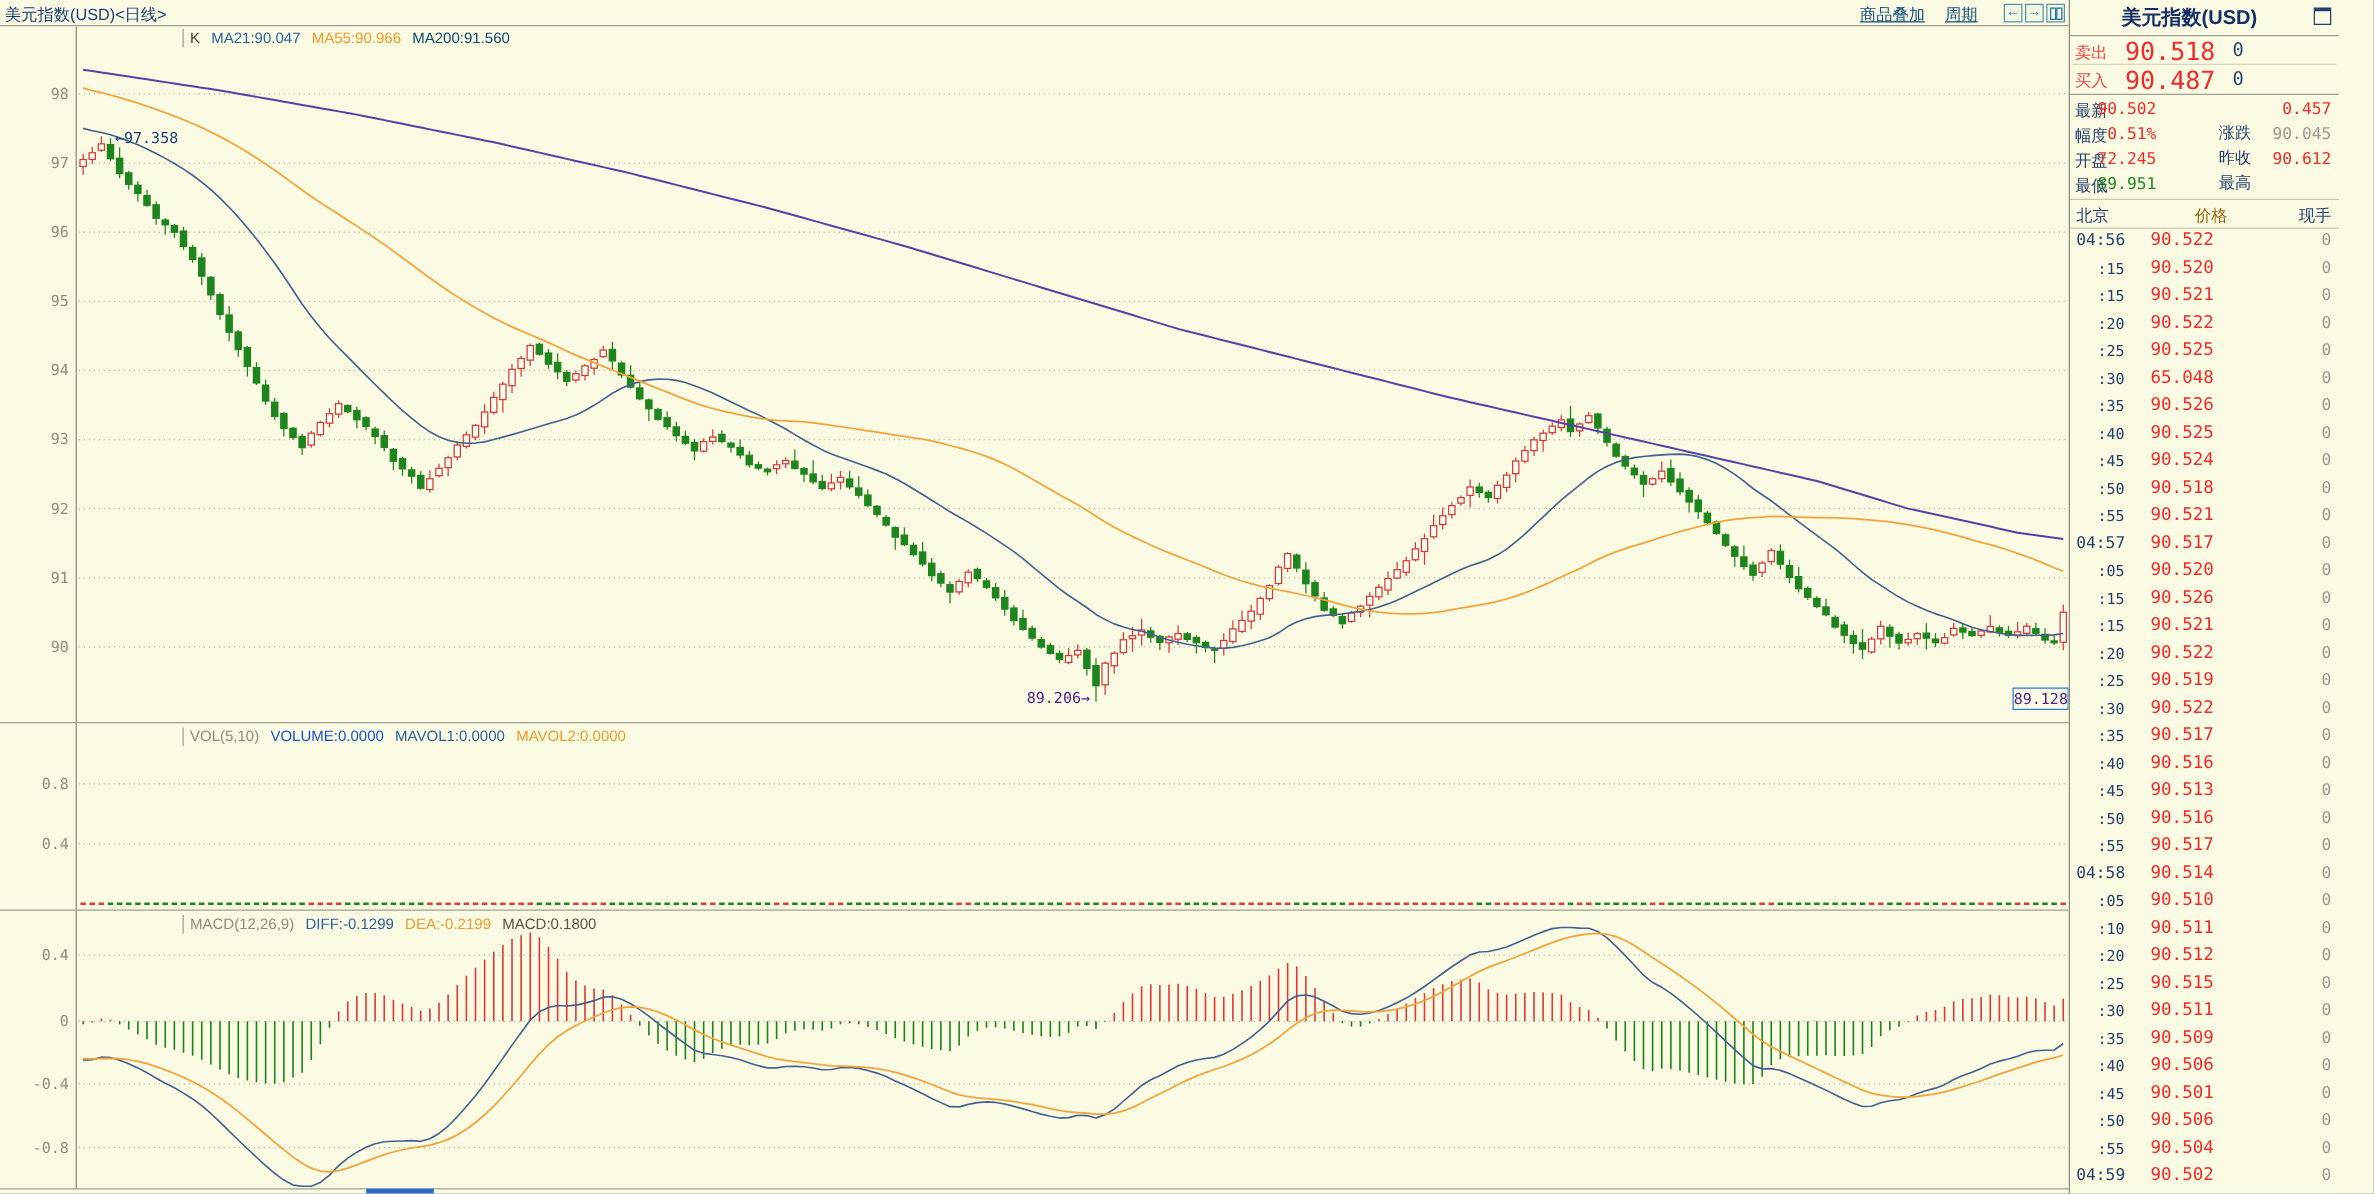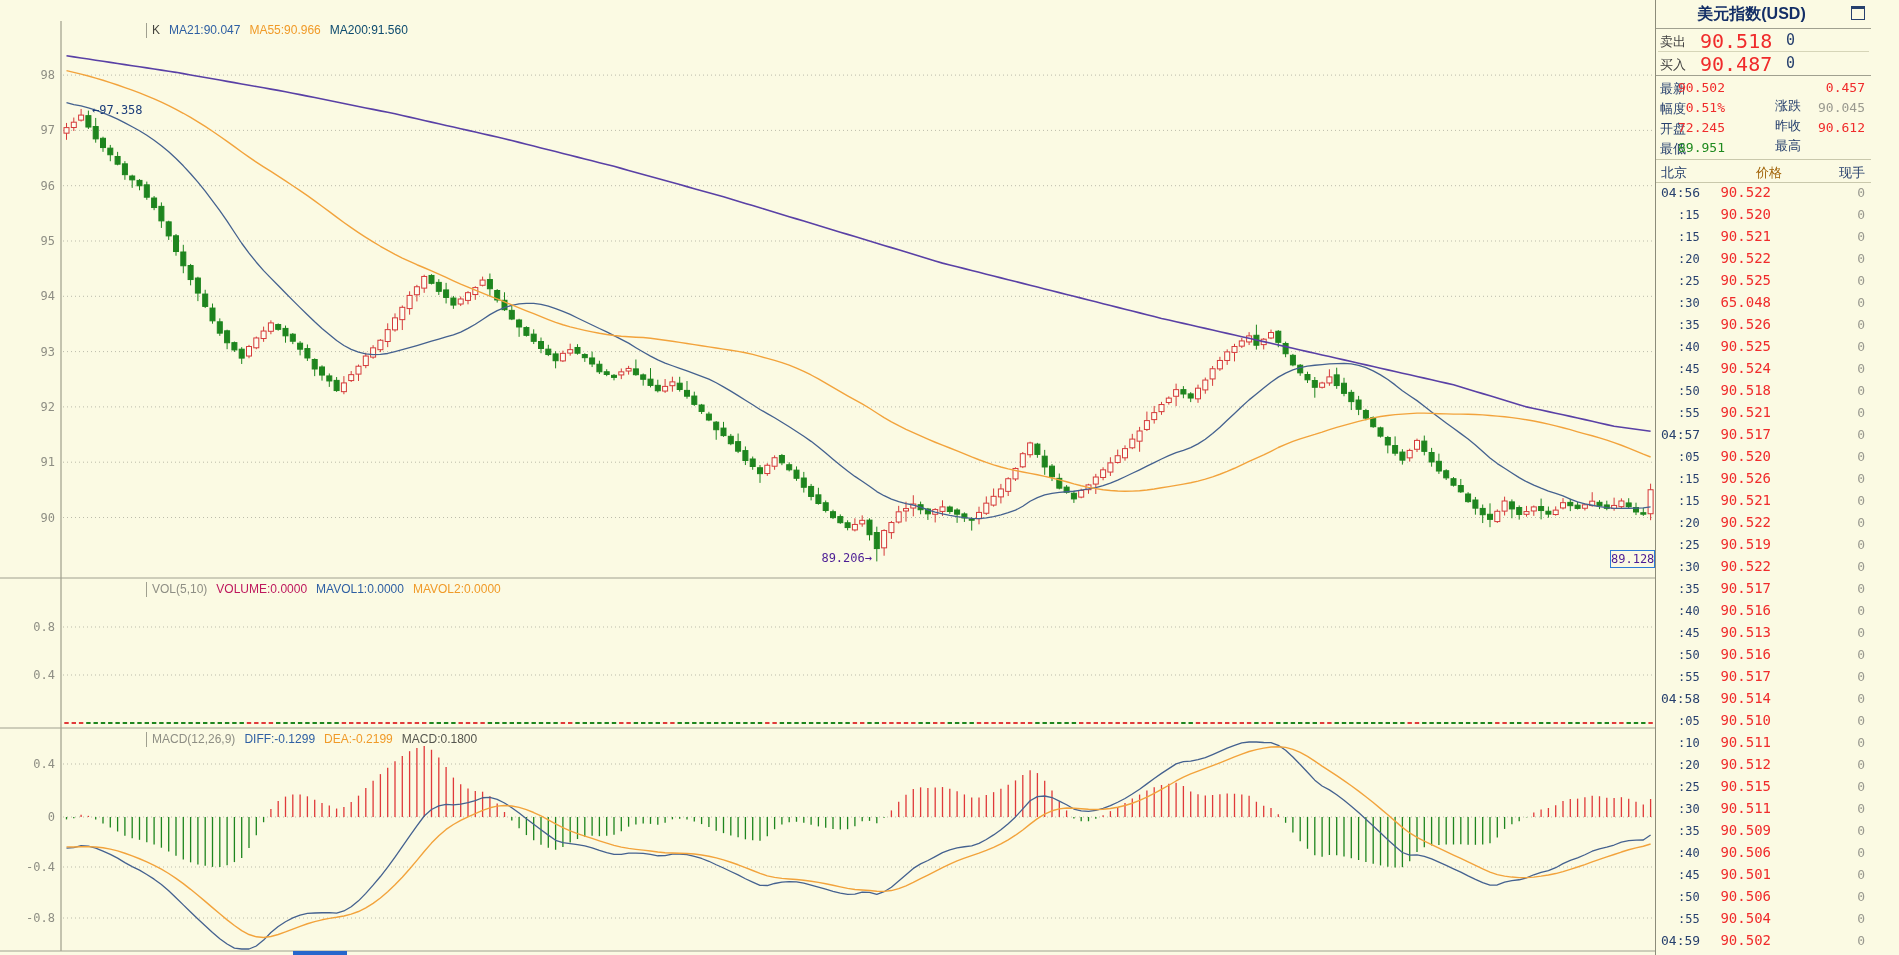--- a/index.html
+++ b/index.html
@@ -28,21 +28,21 @@
              color:#4c1d95;background:#FBFAE3;font-size:12px;line-height:16px;text-align:center;
              font-family:"DejaVu Sans Mono",monospace;}
   #h-scroll{position:absolute;left:293px;top:951px;width:54px;height:4px;background:#2667CC;cursor:pointer;}
   
   #panel{position:absolute;left:1655px;top:0;width:216px;height:955px;background:#FBFAE3;
          border-left:1px solid #8C8C7A;box-sizing:border-box;}
   #panel-title-row{position:relative;height:28px;border-bottom:1px solid #A0A090;}
   #panel-title{position:absolute;left:0;right:24px;top:4px;text-align:center;font-size:16px;font-weight:bold;color:#132E66;}
   #panel-win-icon{position:absolute;right:6px;top:6px;width:12px;height:10px;border:1px solid #27406E;border-top:3px solid #27406E;cursor:pointer;}
   .ba-row{position:relative;height:23px;}
-  .ba-label{position:absolute;left:4px;top:4px;font-size:13px;color:#404040;}
+  .ba-label{position:absolute;left:4px;top:4px;font-size:13px;color:#ef4444;}
   .ba-price{position:absolute;left:44px;top:0px;font-size:20px;color:#F02B2B;font-family:"DejaVu Sans Mono",monospace;}
   .ba-size{position:absolute;left:130px;top:2px;font-size:15px;color:#27406E;font-family:"DejaVu Sans Mono",monospace;}
   #sep-ask{position:absolute;left:2px;right:2px;top:51px;border-top:1px solid #D6D5B8;}
   #sep-bid{position:absolute;left:0px;right:0px;top:75px;border-top:1px solid #A0A090;}
   #stats{position:absolute;left:0;top:77px;width:100%;}
   .stat-row{position:relative;height:20px;}
   .s-label{position:absolute;left:4px;top:3px;font-size:13px;color:#27406E;}
   .s-val1{position:absolute;right:146px;top:3px;font-size:13px;font-family:"DejaVu Sans Mono",monospace;}
   .s-label2{position:absolute;left:119px;top:20px;font-size:13px;color:#27406E;}
   .s-val2{position:absolute;right:6px;top:3px;font-size:13px;font-family:"DejaVu Sans Mono",monospace;}
@@ -972,23 +972,34 @@
       <rect x="1633.5" y="507.5068861442718" width="5" height="4.4692469198938625" fill="#1E851E" stroke="#1E851E" stroke-width="1"></rect>
       <line x1="1643.3" y1="507.9699549533372" x2="1643.3" y2="515.9530849986984" stroke="#1E851E" stroke-width="1"></line>
       <rect x="1640.8" y="512.7110311717618" width="5" height="1.498440930479319" fill="#1E851E" stroke="#1E851E" stroke-width="1"></rect>
       <line x1="1650.6" y1="483.6564000000003" x2="1650.6" y2="520.2097000000003" stroke="#D53A3A" stroke-width="1"></line>
       <rect x="1648.1" y="489.7394000000003" width="5" height="24.000199999999836" fill="#FEFEF0" stroke="#D53A3A" stroke-width="1"></rect>
       <polyline points="66.5,102.72244616421017 73.8,104.5599834085437 81.1,105.96934596278726 88.4,107.85787597705763 95.7,110.22066937307585 103,112.90649249852152 110.3,115.84597174575464 117.6,119.1455692631738 124.9,122.853591322939 132.2,126.71994627394713 139.5,130.77884268136245 146.8,135.29233574068024 154.1,140.20821851949006 161.39999999999998,145.66944496118458 168.7,151.75688400268194 176,158.49837615620106 183.3,165.8285565787612 190.6,173.72611420407958 197.9,182.17800418933683 205.2,191.17604988253396 212.5,200.77044062177606 219.79999999999998,210.55796922716155 227.1,221.06016818249378 234.4,232.24301949148247 241.7,243.24584665387556 249,253.1339898076327 256.29999999999995,262.2015418370444 263.6,270.59674509240574 270.9,278.15434867905765 278.2,285.5208156388535 285.5,292.9477036543453 292.79999999999995,300.35040133018197 300.1,307.58760761692514 307.4,314.7501536990351 314.7,321.8037305318285 322,328.4305757752303 329.3,334.59423166469793 336.59999999999997,340.53721797556307 343.9,345.4599517869234 351.2,349.3449855672832 358.5,352.19271216416166 365.8,353.8697241390083 373.09999999999997,354.56983586938424 380.4,354.45061007778054 387.7,353.48383050559545 395,351.5673949472421 402.3,349.6999164609032 409.59999999999997,347.6743916648988 416.9,345.56494676126306 424.2,343.3537190947365 431.5,341.162406599394 438.8,339.04349657748924 446.09999999999997,336.9581204105841 453.4,334.85728504229087 460.7,332.0504475145655 468,328.4166252160476 475.3,324.25131066687294 482.59999999999997,319.4469578953341 489.9,314.59852870840155 497.2,310.64845070328846 504.5,307.5554968460817 511.8,305.3080825472112 519.0999999999999,303.9245491302698 526.4,303.3290381221768 533.7,303.3801189149617 541,304.27849055973223 548.3,306.02558103580134 555.5999999999999,308.568974093091 562.9,311.32717785975314 570.2,314.3224110869861 577.5,317.97679269890955 584.8,321.51640425662663 592.1,324.9771040280416 599.4,328.5181413498178 606.6999999999999,331.82302090300925 614,335.5557974207972 621.3,339.3258793616423 628.6,343.1757179606229 635.9,347.68133269184005 643.1999999999999,351.99255627824857 650.5,356.0614575012425 657.8,359.9198527420836 665.1,363.12817238998963 672.4,365.74157572410877 679.6999999999999,368.3206464435661 687,370.93376192735445 694.3,373.59390062014523 701.6,376.30301337038173 708.9,379.12605463427496 716.1999999999999,382.7632627342582 723.5,386.856638322691 730.8,391.16556136770794 738.1,395.61947531846874 745.4,400.2151411713532 752.6999999999999,404.72335282103694 760,409.4459477333112 767.3,413.6301151045899 774.6,417.719483341434 781.9,422.21418198436737 789.1999999999999,426.7439574019522 796.5,431.458421147227 803.8,436.3080128591392 811.1,441.34264240841355 818.4,446.91905850172276 825.6999999999999,453.04306432310915 833,459.1443288910272 840.3,465.16742791250937 847.6,471.0340064016095 854.9,476.4162547333267 862.1999999999999,481.19345972723767 869.5,486.19155896265016 876.8,491.5712933251713 884.1,495.7073103660444 891.4,499.105373944405 898.6999999999999,501.549725781775 906,503.5551406896657 913.3,505.00182783702314 920.6,507.1192399865052 927.9,509.791039408794 935.1999999999999,512.0176449951515 942.5,513.7841972196121 949.8,515.3659994430396 957.1,516.6474565706095 964.4,517.6720527872957 971.6999999999999,518.4676605358794 979,518.5600722664467 986.3,517.8701502798879 993.6,516.6154605530796 1000.9,514.7775926720167 1008.1999999999999,512.5999711218658 1015.5,510.1305702860572 1022.8,506.2746020849826 1030.1,501.24414333463056 1037.4,497.6174822252777 1044.6999999999998,494.9709967798312 1052,493.2995496608714 1059.3,492.32617662172 1066.6,491.7664721300473 1073.9,491.25140955595424 1081.1999999999998,490.13829787554926 1088.5,488.9637006220322 1095.8,487.5409958872006 1103.1,485.55685666259177 1110.3999999999999,483.11318407593774 1117.7,480.1487728562294 1125,476.73957516962884 1132.3,473.24797208953663 1139.6,469.81221726917033 1146.8999999999999,466.205328634639 1154.2,462.56946162868394 1161.5,459.0359696942018 1168.8,455.68619350506304 1176.1,452.6348676493598 1183.3999999999999,450.3039970822038 1190.7,447.6205949549063 1198,443.8690787426235 1205.3,439.265116181255 1212.6,433.5800561163481 1219.8999999999999,427.3042590503983 1227.2,420.3029492761891 1234.5,413.44936359989214 1241.8,406.5928637792774 1249.1,399.8728617579623 1256.3999999999999,393.939299044564 1263.7,388.0509333245915 1271,382.1854232272167 1278.3,377.124312540535 1285.6,373.0601655506141 1292.8999999999999,369.9126807930721 1300.2,367.638074614704 1307.5,366.0750034287787 1314.8,365.2540093644295 1322.1,364.53350346818803 1329.3999999999999,363.92717440348247 1336.7,363.52520849507465 1344,363.30391168369954 1351.3,363.94301613413586 1358.6,365.33574504341595 1365.8999999999999,367.6859732923451 1373.2,370.8394438504084 1380.5,374.8515389802185 1387.8,379.53888826969876 1395.1,384.88499010677504 1402.3999999999999,390.80247987854335 1409.7,395.81196787285137 1417,400.63260537389857 1424.3,406.2899681022388 1431.6,411.9872409865682 1438.8999999999999,417.5719512138188 1446.2,422.95092201596105 1453.5,428.30379187046304 1460.8,433.6388630847765 1468.1,439.0844274968548 1475.3999999999999,445.04426363946396 1482.7,451.60611465449864 1490,457.97797839721085 1497.3,463.59242525976 1504.6,468.32508606220904 1511.8999999999999,473.0691715469569 1519.2,477.6568283089485 1526.5,481.69913774405495 1533.8,485.069945726801 1541.1,488.19190406780064 1548.3999999999999,491.0934069331215 1555.7,493.471800848948 1563,495.9610254564207 1570.3,499.0673753434482 1577.6,501.7843770483844 1584.8999999999999,503.82322293408885 1592.2,505.259294202658 1599.5,506.5922486274038 1606.8,507.6924857736071 1614.1,508.34111440319975 1621.3999999999999,508.30980587743846 1628.7,508.2360001342117 1636,508.10636949709294 1643.3,507.86099506516297 1650.6,506.8346131152791" fill="none" stroke="#44618F" stroke-width="1.3" stroke-linejoin="round"></polyline>
       <polyline points="66.5,70.57096671724446 73.8,72.43487730144261 81.1,74.13530300397139 88.4,76.01868355487557 95.7,78.08314648790025 103,80.27094804488826 110.3,82.55560012110521 117.6,84.97775190048367 124.9,87.55584759603181 132.2,90.19439766823359 139.5,92.90646356924736 146.8,95.79210273735072 154.1,98.83138161653198 161.39999999999998,102.07888262154455 168.7,105.5654829828444 176,109.30181271418667 183.3,113.2629143300735 190.6,117.44065087792353 197.9,121.83004159956602 205.2,126.42796450060524 212.5,131.25358278286154 219.79999999999998,136.26911133125225 227.1,141.42505788021606 234.4,146.67740499163108 241.7,152.04397045908485 249,157.1660116871804 256.29999999999995,162.09807492812592 263.6,166.87027370184342 270.9,171.460161396125 278.2,176.13301356723088 285.5,180.88938997262198 292.79999999999995,185.71004589531753 300.1,190.6410874638143 307.4,195.69726211980105 314.7,200.92005246096915 322,206.21900827884082 329.3,211.59083934980015 336.59999999999997,217.10318664801747 343.9,222.4426179238397 351.2,227.59749063434828 358.5,232.56483278146737 365.8,237.31287018139142 373.09999999999997,241.8778195722902 380.4,246.27034900082174 387.7,250.43566754831352 395,254.35260852984834 402.3,258.04371797225275 409.59999999999997,261.4845044729052 416.9,264.73338428341617 424.2,267.7610905050228 431.5,270.87936517790695 438.8,274.10880866584296 446.09999999999997,277.4153355066301 453.4,280.8263453890514 460.7,284.0929238980888 468,287.09419355348876 475.3,290.10115141383824 482.59999999999997,293.1004729967716 489.9,296.04052678180136 497.2,298.969588977192 504.5,301.9180195670514 511.8,304.9049114511148 519.0999999999999,307.8648443124655 526.4,310.7866265319984 533.7,313.7224149183004 541,316.6809876473282 548.3,319.54166582434857 555.5999999999999,322.32691555489987 562.9,324.73563885235797 570.2,326.8038582610589 577.5,328.652849548604 584.8,330.3238161094549 592.1,331.85918659862665 599.4,333.29066060426726 606.6999999999999,334.5279161423223 614,335.5564237668044 621.3,336.2601228775617 628.6,336.72708860185037 635.9,337.1769198550885 643.1999999999999,337.56199772928903 650.5,338.2691675511153 657.8,339.22864736715576 665.1,340.2350927829177 672.4,341.30724009330146 679.6999999999999,342.40110738470526 687,343.4989098952658 694.3,344.64668737622003 701.6,345.7784571120317 708.9,346.9068050028993 716.1999999999999,348.01109660237455 723.5,349.11199123372427 730.8,350.2528117988419 738.1,351.3552234585642 745.4,352.7657134545009 752.6999999999999,354.4351281011552 760,356.3882424505431 767.3,358.37402759002816 774.6,360.371806457801 781.9,362.6004524207307 789.1999999999999,365.14896830642505 796.5,368.06584409655716 803.8,371.3377134486245 811.1,374.99288856013703 818.4,378.9339354474595 825.6999999999999,383.188626453227 833,387.44875044151314 840.3,391.6553200413667 847.6,395.83929839097783 854.9,399.8282455395206 862.1999999999999,403.852318756831 869.5,408.2524349419906 876.8,412.9978027941684 884.1,417.5522191058438 891.4,421.80329163958567 898.6999999999999,425.6552912117436 906,429.2713557505255 913.3,432.6349451975646 920.6,435.95745500786467 927.9,439.2027524036009 935.1999999999999,442.2620532877125 942.5,445.1420563038361 949.8,447.9958220338676 957.1,450.7858613036782 964.4,453.7791135324727 971.6999999999999,456.8803034188551 979,459.77496956083314 986.3,462.42018074130317 993.6,464.8263288963805 1000.9,466.9565434412708 1008.1999999999999,468.8521719867179 1015.5,470.50814112356437 1022.8,471.996492709081 1030.1,473.35120157333347 1037.4,474.8005671095168 1044.6999999999998,476.39505983109706 1052,478.05529003632506 1059.3,479.8264975954747 1066.6,481.7513869164933 1073.9,483.8793915618404 1081.1999999999998,485.71494658672003 1088.5,487.32802988022456 1095.8,488.6491290421644 1103.1,489.7109258363463 1110.3999999999999,490.4900379995845 1117.7,490.96267194267756 1125,491.1992429422304 1132.3,491.1155263818931 1139.6,490.74831857702407 1146.8999999999999,490.02258229145235 1154.2,489.04323953146303 1161.5,487.7865440081489 1168.8,486.5659165128354 1176.1,485.3278212630163 1183.3999999999999,484.07640370159754 1190.7,482.77164690246445 1198,481.13367454934007 1205.3,479.18436585022556 1212.6,476.862601011233 1219.8999999999999,474.2620998532613 1227.2,471.3786203621091 1234.5,468.26777802101486 1241.8,464.96319630208296 1249.1,461.478510178227 1256.3999999999999,458.21972457336466 1263.7,454.9265279185749 1271,451.2512382982396 1278.3,447.5013048244606 1285.6,444.28661654327436 1292.8999999999999,441.4201993737881 1300.2,438.8926791185711 1307.5,436.5508234863966 1314.8,434.42828604588635 1322.1,432.12408984220633 1329.3999999999999,429.6343455337154 1336.7,427.3792915833864 1344,425.3155378796601 1351.3,423.31762637684824 1358.6,421.41080326711324 1365.8999999999999,419.5951888404326 1373.2,417.8949625733531 1380.5,416.5080894710021 1387.8,415.4503870716697 1395.1,414.66610758622096 1402.3999999999999,414.1425580207193 1409.7,413.6279415146492 1417,413.1182140430226 1424.3,413.07528714119303 1431.6,413.42139665519966 1438.8999999999999,413.72377742980785 1446.2,413.92162537303767 1453.5,414.0761170531426 1460.8,414.14294013592576 1468.1,414.31332354957465 1475.3999999999999,414.481361401363 1482.7,414.9220573947676 1490,415.54837946118045 1497.3,416.17153818554556 1504.6,416.7382230567017 1511.8999999999999,417.5758166651381 1519.2,418.64371910419743 1526.5,419.7886137381331 1533.8,421.0219339506833 1541.1,422.4680856675092 1548.3999999999999,424.16882839109314 1555.7,425.9416329957273 1563,427.7265991693141 1570.3,429.6819380176774 1577.6,431.8414634571824 1584.8999999999999,433.8560101622828 1592.2,435.73128077894916 1599.5,437.87047205631654 1606.8,440.2029308974951 1614.1,442.68807148181486 1621.3999999999999,445.2427141562621 1628.7,448.05579900169784 1636,451.0638232827911 1643.3,454.2143932248822 1650.6,457.0114796128846" fill="none" stroke="#F2A33C" stroke-width="1.4" stroke-linejoin="round"></polyline>
       <polyline points="66.5,55.745000000000346 73.8,56.85100000000011 81.1,57.957000000000676 88.4,59.06300000000044 95.7,60.16900000000027 103,61.275000000000034 110.3,62.3810000000006 117.6,63.487000000000364 124.9,64.59300000000013 132.2,65.69899999999996 139.5,66.80500000000052 146.8,67.91100000000029 154.1,69.01700000000005 161.39999999999998,70.12299999999982 168.7,71.22900000000038 176,72.3350000000002 183.3,73.62533333333312 190.6,74.91566666666688 197.9,76.20599999999979 205.2,77.49633333333355 212.5,78.78666666666646 219.79999999999998,80.07700000000023 227.1,81.36733333333314 234.4,82.6576666666669 241.7,83.94799999999981 249,85.23833333333357 256.29999999999995,86.52866666666654 263.6,87.81900000000024 270.9,89.10933333333321 278.2,90.39966666666692 285.5,91.68999999999988 292.79999999999995,93.16466666666679 300.1,94.6393333333329 307.4,96.11399999999975 314.7,97.58866666666665 322,99.06333333333356 329.3,100.53799999999967 336.59999999999997,102.01266666666658 343.9,103.48733333333348 351.2,104.96200000000039 358.5,106.4366666666665 365.8,107.9113333333334 373.09999999999997,109.38600000000025 380.4,110.86066666666716 387.7,112.33533333333327 395,113.81000000000017 402.3,115.46900000000022 409.59999999999997,117.12800000000033 416.9,118.78700000000038 424.2,120.44600000000042 431.5,122.10500000000047 438.8,123.76400000000058 446.09999999999997,125.42300000000063 453.4,127.08199999999988 460.7,128.74099999999999 468,130.40000000000003 475.3,132.05900000000008 482.59999999999997,133.71800000000013 489.9,135.37700000000018 497.2,137.03600000000029 504.5,138.69500000000033 511.8,140.53833333333358 519.0999999999999,142.38166666666677 526.4,144.22500000000002 533.7,146.068333333334 541,147.91166666666726 548.3,149.7550000000005 555.5999999999999,151.5983333333337 562.9,153.44166666666695 570.2,155.2850000000002 577.5,157.1283333333334 584.8,158.97166666666664 592.1,160.81500000000062 599.4,162.65833333333387 606.6999999999999,164.50166666666712 614,166.3450000000003 621.3,168.3726666666667 628.6,170.4003333333339 635.9,172.42800000000028 643.1999999999999,174.45566666666667 650.5,176.48333333333386 657.8,178.51100000000025 665.1,180.53866666666664 672.4,182.56633333333383 679.6999999999999,184.59400000000022 687,186.6216666666666 694.3,188.6493333333338 701.6,190.6770000000002 708.9,192.70466666666658 716.1999999999999,194.73233333333377 723.5,196.76000000000016 730.8,198.9720000000005 738.1,201.18400000000008 745.4,203.3960000000004 752.6999999999999,205.608 760,207.82000000000033 767.3,210.03199999999987 774.6,212.24400000000026 781.9,214.4559999999998 789.1999999999999,216.66800000000012 796.5,218.8799999999997 803.8,221.09200000000004 811.1,223.30399999999963 818.4,225.51599999999996 825.6999999999999,227.7279999999995 833,229.93999999999988 840.3,232.1520000000002 847.6,234.36399999999975 854.9,236.57600000000014 862.1999999999999,238.78799999999967 869.5,241 876.8,243.2120000000004 884.1,245.42399999999992 891.4,247.63600000000025 898.6999999999999,249.84799999999984 906,252.06000000000017 913.3,254.2720000000005 920.6,256.4840000000001 927.9,258.6960000000004 935.1999999999999,260.90799999999996 942.5,263.12000000000035 949.8,264.9633333333336 957.1,266.8066666666668 964.4,268.65 971.6999999999999,270.493333333334 979,272.33666666666727 986.3,274.1800000000005 993.6,276.0233333333337 1000.9,277.8666666666669 1008.1999999999999,279.71000000000015 1015.5,281.5533333333334 1022.8,283.39666666666665 1030.1,285.24000000000063 1037.4,287.0833333333339 1044.6999999999998,288.9266666666671 1052,290.7700000000003 1059.3,292.61333333333357 1066.6,294.4566666666668 1073.9,296.3 1081.1999999999998,298.143333333334 1088.5,299.98666666666725 1095.8,301.8300000000005 1103.1,303.67333333333374 1110.3999999999999,305.51666666666694 1117.7,307.3600000000001 1125,309.2033333333334 1132.3,311.0466666666666 1139.6,312.89000000000067 1146.8999999999999,314.73333333333386 1154.2,316.5766666666671 1161.5,318.4200000000003 1168.8,320.0790000000004 1176.1,321.73800000000045 1183.3999999999999,323.3970000000005 1190.7,325.0560000000006 1198,326.7150000000006 1205.3,328.3739999999999 1212.6,330.033 1219.8999999999999,331.692 1227.2,333.3510000000001 1234.5,335.01000000000016 1241.8,336.6690000000002 1249.1,338.3280000000003 1256.3999999999999,339.98700000000036 1263.7,341.6460000000004 1271,343.3049999999997 1278.3,344.96399999999977 1285.6,346.6229999999998 1292.8999999999999,348.2819999999999 1300.2,349.9409999999999 1307.5,351.6 1314.8,353.25900000000007 1322.1,354.9180000000001 1329.3999999999999,356.5770000000002 1336.7,358.2360000000002 1344,359.8950000000003 1351.3,361.55399999999963 1358.6,363.2129999999996 1365.8999999999999,364.87199999999973 1373.2,366.5309999999998 1380.5,368.1899999999998 1387.8,369.84899999999993 1395.1,371.508 1402.3999999999999,373.16700000000003 1409.7,374.82600000000014 1417,376.4849999999994 1424.3,378.14399999999944 1431.6,379.80299999999954 1438.8999999999999,381.46199999999953 1446.2,383.12099999999964 1453.5,384.7799999999997 1460.8,386.9920000000001 1468.1,389.2039999999996 1475.3999999999999,391.41599999999994 1482.7,393.6279999999995 1490,395.83999999999986 1497.3,398.0520000000002 1504.6,400.2639999999998 1511.8999999999999,402.4760000000001 1519.2,404.68799999999965 1526.5,406.9 1533.8,408.4799999999998 1541.1,410.0600000000004 1548.3999999999999,411.6400000000002 1555.7,413.21999999999997 1563,414.7999999999998 1570.3,416.38000000000034 1577.6,417.96000000000015 1584.8999999999999,419.61900000000026 1592.2,421.2780000000003 1599.5,422.93699999999956 1606.8,424.59599999999966 1614.1,426.2549999999997 1621.3999999999999,427.25039999999973 1628.7,428.24579999999975 1636,429.2411999999998 1643.3,430.23659999999984 1650.6,431.23199999999986" fill="none" stroke="#5940A5" stroke-width="1.6" stroke-linejoin="round"></polyline>
     </svg>
 
+  <div id="chart-titlebar">
+    <div id="chart-title">美元指数(USD)&lt;日线&gt;</div>
+    <div id="link-overlay" class="tb-link">商品叠加</div>
+    <div id="link-period" class="tb-link">周期</div>
+    <div id="icon-prev" class="tb-icon">←</div>
+    <div id="icon-next" class="tb-icon">→</div>
+    <div id="icon-split" class="tb-icon">
+      <div class="half" style="left:2px"></div>
+      <div class="half" style="left:7px"></div>
+    </div>
+  </div>
 
   <div class="pane-header" style="top:23px" id="main-header"><span style="color: rgb(68, 68, 62);">K</span><span style="color: rgb(46, 95, 163);">MA21:90.047</span><span style="color: rgb(240, 154, 40);">MA55:90.966</span><span style="color: #0c4a6e;">MA200:91.560</span></div>
-  <div class="pane-header" style="top:582px" id="vol-header"><span style="color: rgb(142, 142, 132);">VOL(5,10)</span><span style="color: #be185d;">VOLUME:0.0000</span><span style="color: rgb(46, 95, 163);">MAVOL1:0.0000</span><span style="color: rgb(240, 154, 40);">MAVOL2:0.0000</span></div>
+  <div class="pane-header" style="top:582px" id="vol-header"><span style="color: rgb(142, 142, 132);">VOL(5,10)</span><span style="color: #1d4ed8;">VOLUME:0.0000</span><span style="color: rgb(46, 95, 163);">MAVOL1:0.0000</span><span style="color: rgb(240, 154, 40);">MAVOL2:0.0000</span></div>
   <div class="pane-header" style="top:732px" id="macd-header"><span style="color: rgb(142, 142, 132);">MACD(12,26,9)</span><span style="color: rgb(46, 95, 163);">DIFF:-0.1299</span><span style="color: rgb(240, 154, 40);">DEA:-0.2199</span><span style="color: rgb(85, 85, 78);">MACD:0.1800</span></div>
 
   <div id="anno-high">←97.358</div>
   <div id="anno-low">89.206→</div>
   <div id="price-tag">89.128</div>
   <div id="h-scroll"></div>
 
   <div id="panel">
     <div id="panel-title-row">
       <div id="panel-title">美元指数(USD)</div>

